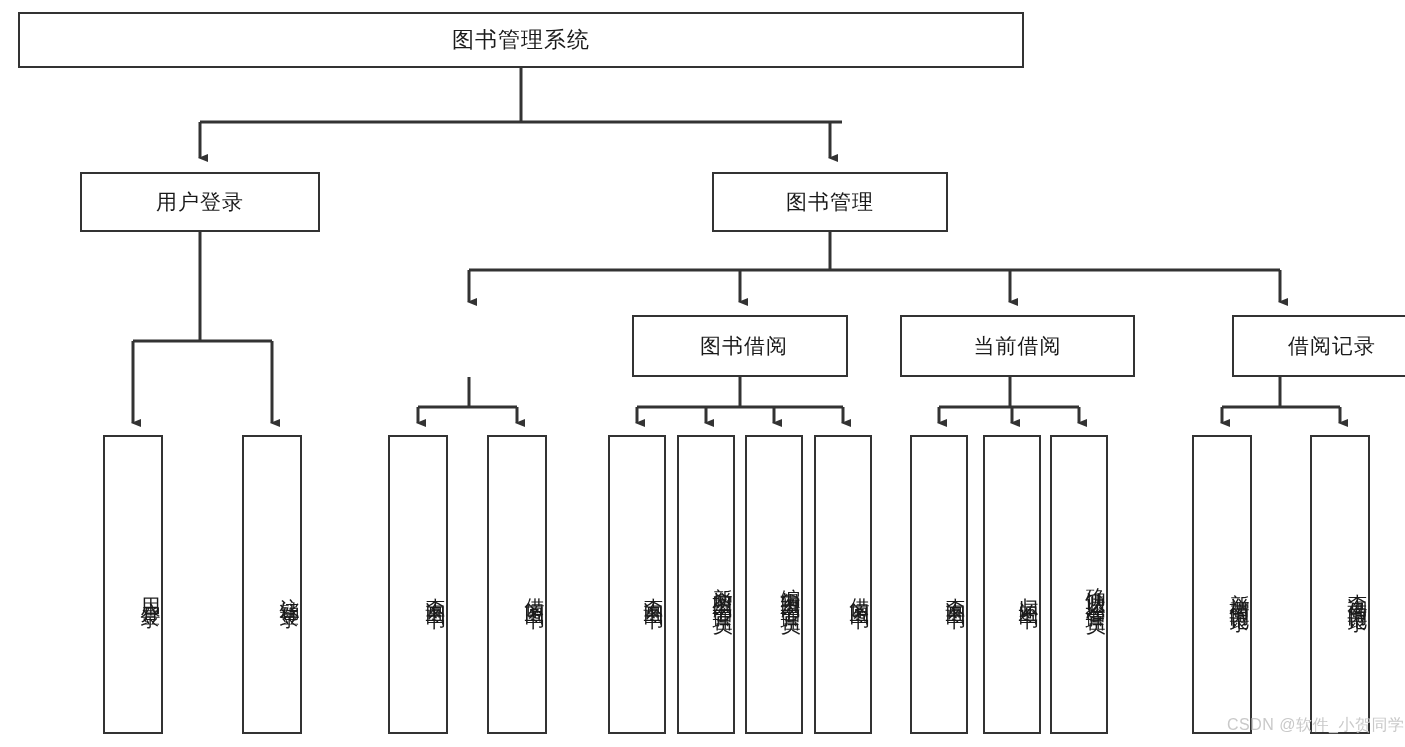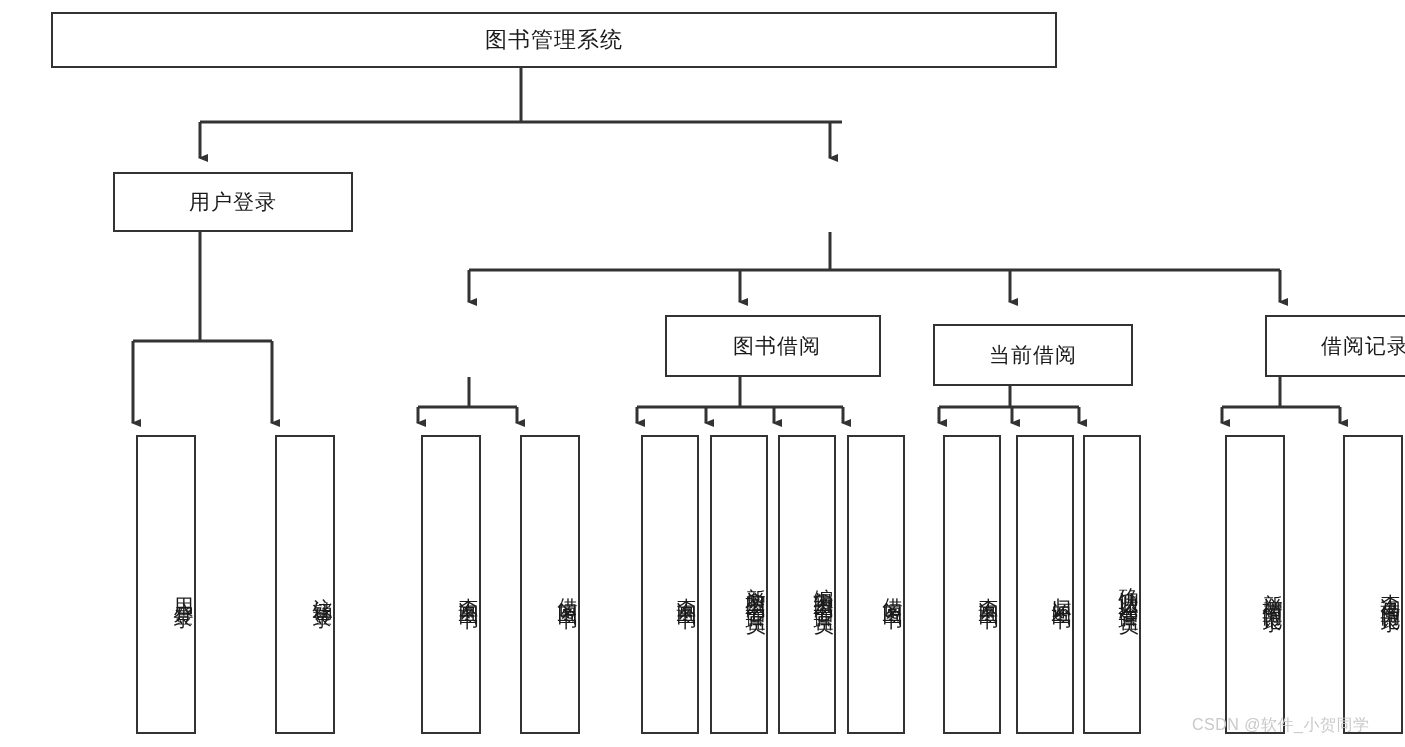--- a/index.html
+++ b/index.html
@@ -27,21 +27,20 @@
   }
   .node {
     position: absolute;
     box-sizing: border-box;
     background: #ffffff;
     border: 2px solid #333333;
     display: flex;
     align-items: center;
     justify-content: center;
     color: #1a1a1a;
-    margin-left: 33px;
   }
   .node.horiz {
     font-size: 21px;
     letter-spacing: 1px;
     line-height: 1.2;
   }
   .node.horiz.root {
     font-size: 22px;
   }
   .node.vert {
@@ -53,20 +52,21 @@
     padding-top: 10px;
     align-items: flex-start;
     justify-content: center;
   }
   .watermark {
     position: absolute;
     font-size: 16px;
     color: #c9c9c9;
     white-space: nowrap;
     letter-spacing: 0.5px;
+    padding-left: 35px;
   }
 </style>
 </head>
 <body>
 
 <div id="canvas">
 
   <svg id="wires" viewBox="0 0 1405 747" xmlns="http://www.w3.org/2000/svg">
     <defs>
       <marker id="arrow" markerWidth="10" markerHeight="10" refX="4" refY="8" orient="auto" markerUnits="userSpaceOnUse">
@@ -117,25 +117,28 @@
     </g>
   </svg>
 
   <div class="node horiz root" style="left: 18px; top: 12px; width: 1006px; height: 56px;">
     <span>图书管理系统</span>
   </div>
 
   <div class="node horiz" style="left: 80px; top: 172px; width: 240px; height: 60px;">
     <span>用户登录</span>
   </div>
+  <div class="node horiz" style="left: 712px; top: 172px; width: 236px; height: 60px;">
+    <span>图书管理</span>
+  </div>
 
   <div class="node horiz" style="left: 632px; top: 315px; width: 216px; height: 62px; padding-left: 8px;">
     <span>图书借阅</span>
   </div>
-  <div class="node horiz" style="left: 900px; top: 324px; width: 200px; height: 62px; text-align: right;">
+  <div class="node horiz" style="left: 900px; top: 315px; width: 235px; height: 62px; text-align: right;">
     <span>当前借阅</span>
   </div>
   <div class="node horiz" style="left: 1232px; top: 315px; width: 200px; height: 62px;">
     <span>借阅记录</span>
   </div>
 
   <div class="node vert" style="left: 103px; top: 435px; width: 60px; height: 299px;">用户登录</div>
   <div class="node vert" style="left: 242px; top: 435px; width: 60px; height: 299px;">注销登录</div>
   <div class="node vert" style="left: 388px; top: 435px; width: 60px; height: 299px;">查询图书</div>
   <div class="node vert" style="left: 487px; top: 435px; width: 60px; height: 299px;">借阅图书</div>

